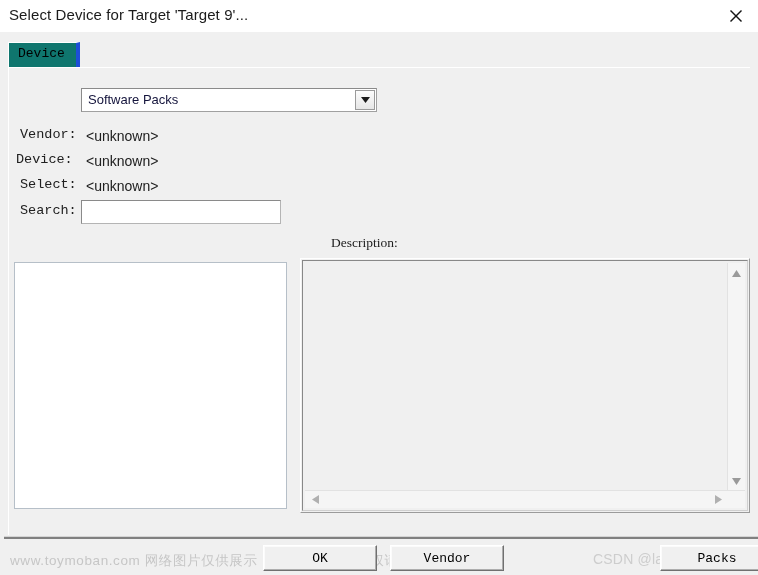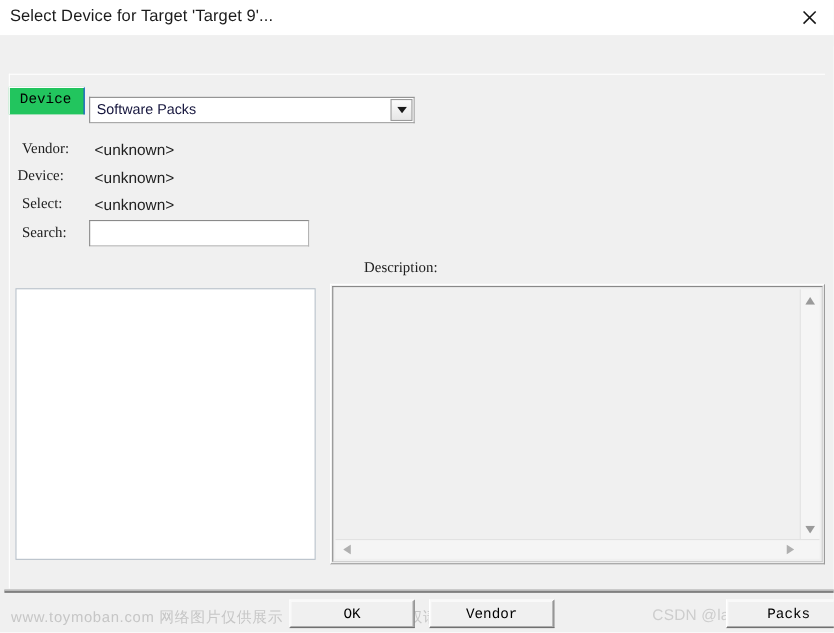--- a/index.html
+++ b/index.html
@@ -66,31 +66,30 @@
     left: 8px;
     top: 42px;
     height: 26px;
   }
   .tab {
     position: absolute;
     left: 0;
     top: 0;
     height: 25px;
     padding: 3px 11px 0 9px;
-    background: #22c55e;
+    background: #0f766e;
     border-left: 1px solid #ffffff;
     border-top: 1px solid #ffffff;
-    border-right: 1px solid #1d4ed8;
+    border-right: 4px solid #1d4ed8;
     font-family: "Liberation Mono", monospace;
     font-size: 13px;
     color: #000000;
     box-sizing: border-box;
     cursor: pointer;
     white-space: nowrap;
-    margin-top: 37px;
   }
 
   
   .tabpage {
     position: absolute;
     left: 8px;
     top: 67px;
     width: 742px;
     height: 468px;
     background: #f0f0f0;
@@ -135,21 +134,21 @@
     align-items: center;
     justify-content: center;
     cursor: pointer;
   }
 
   
   .fieldlabel {
     position: absolute;
     font-size: 13.5px;
     color: #202020;
-    font-family: Liberation Serif, serif;
+    font-family: Liberation Mono, monospace;
     white-space: nowrap;
   }
   .fieldvalue {
     position: absolute;
     left: 86px;
     font-size: 14px;
     color: #202020;
     font-family: "Liberation Sans", sans-serif;
     white-space: nowrap;
   }

